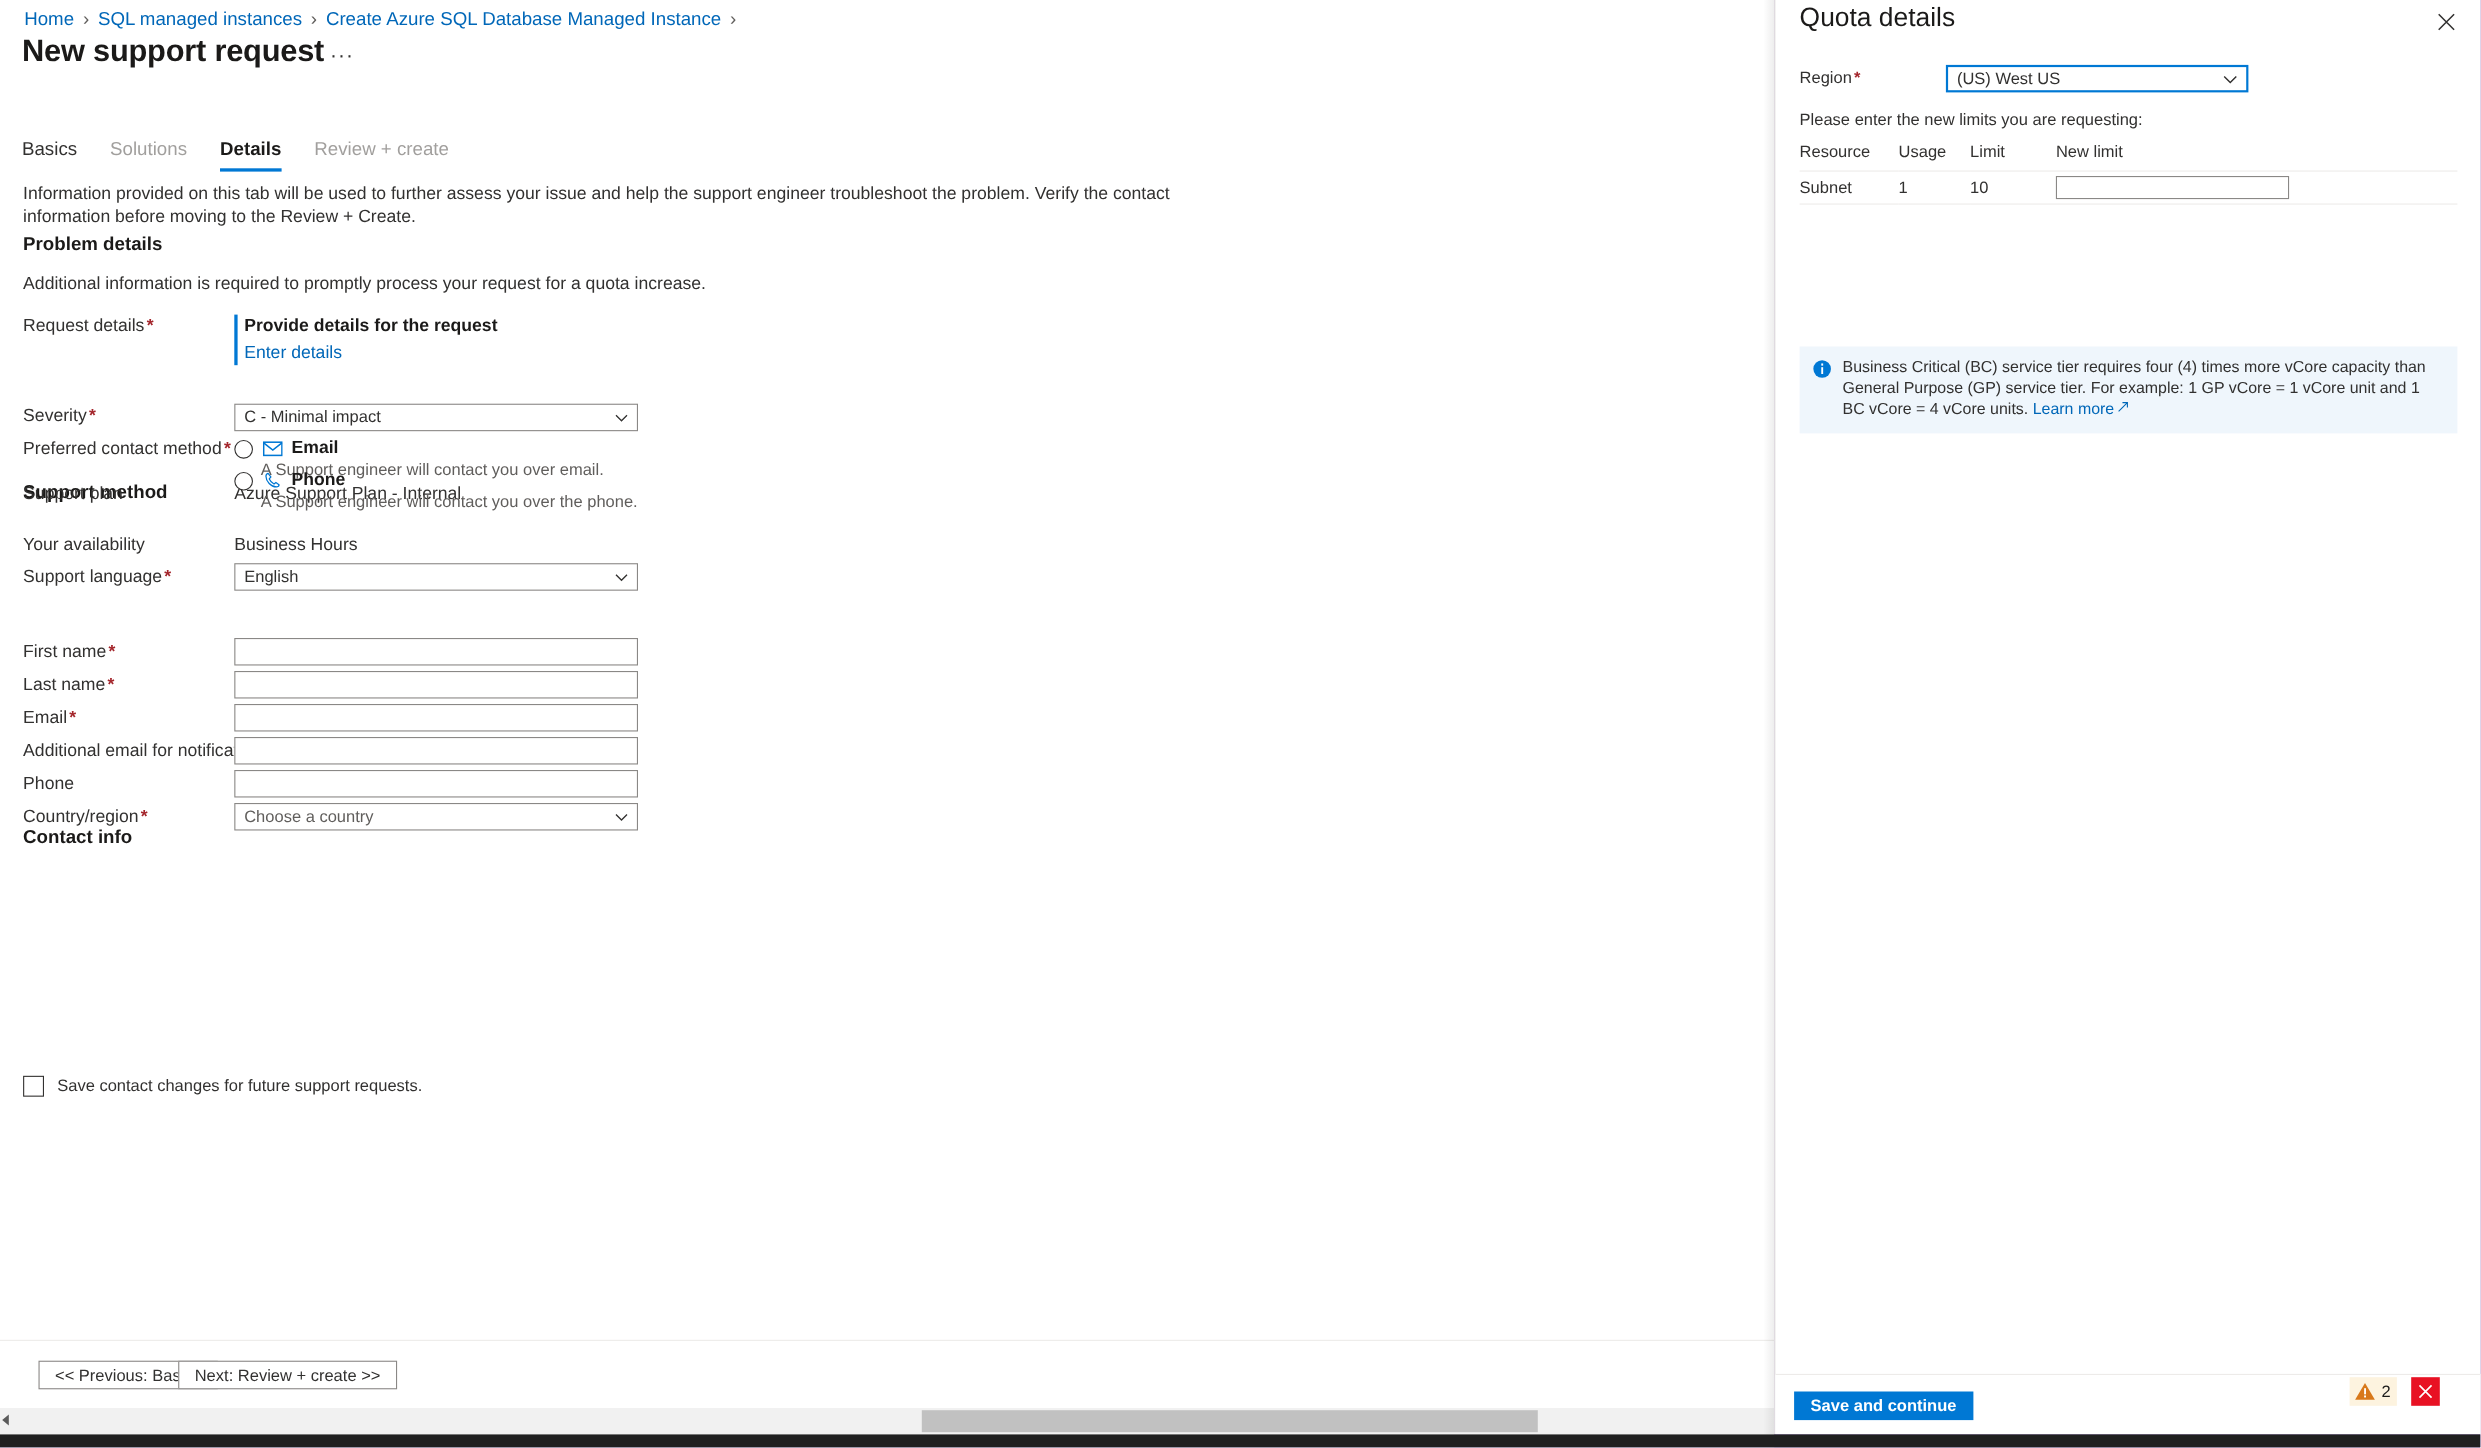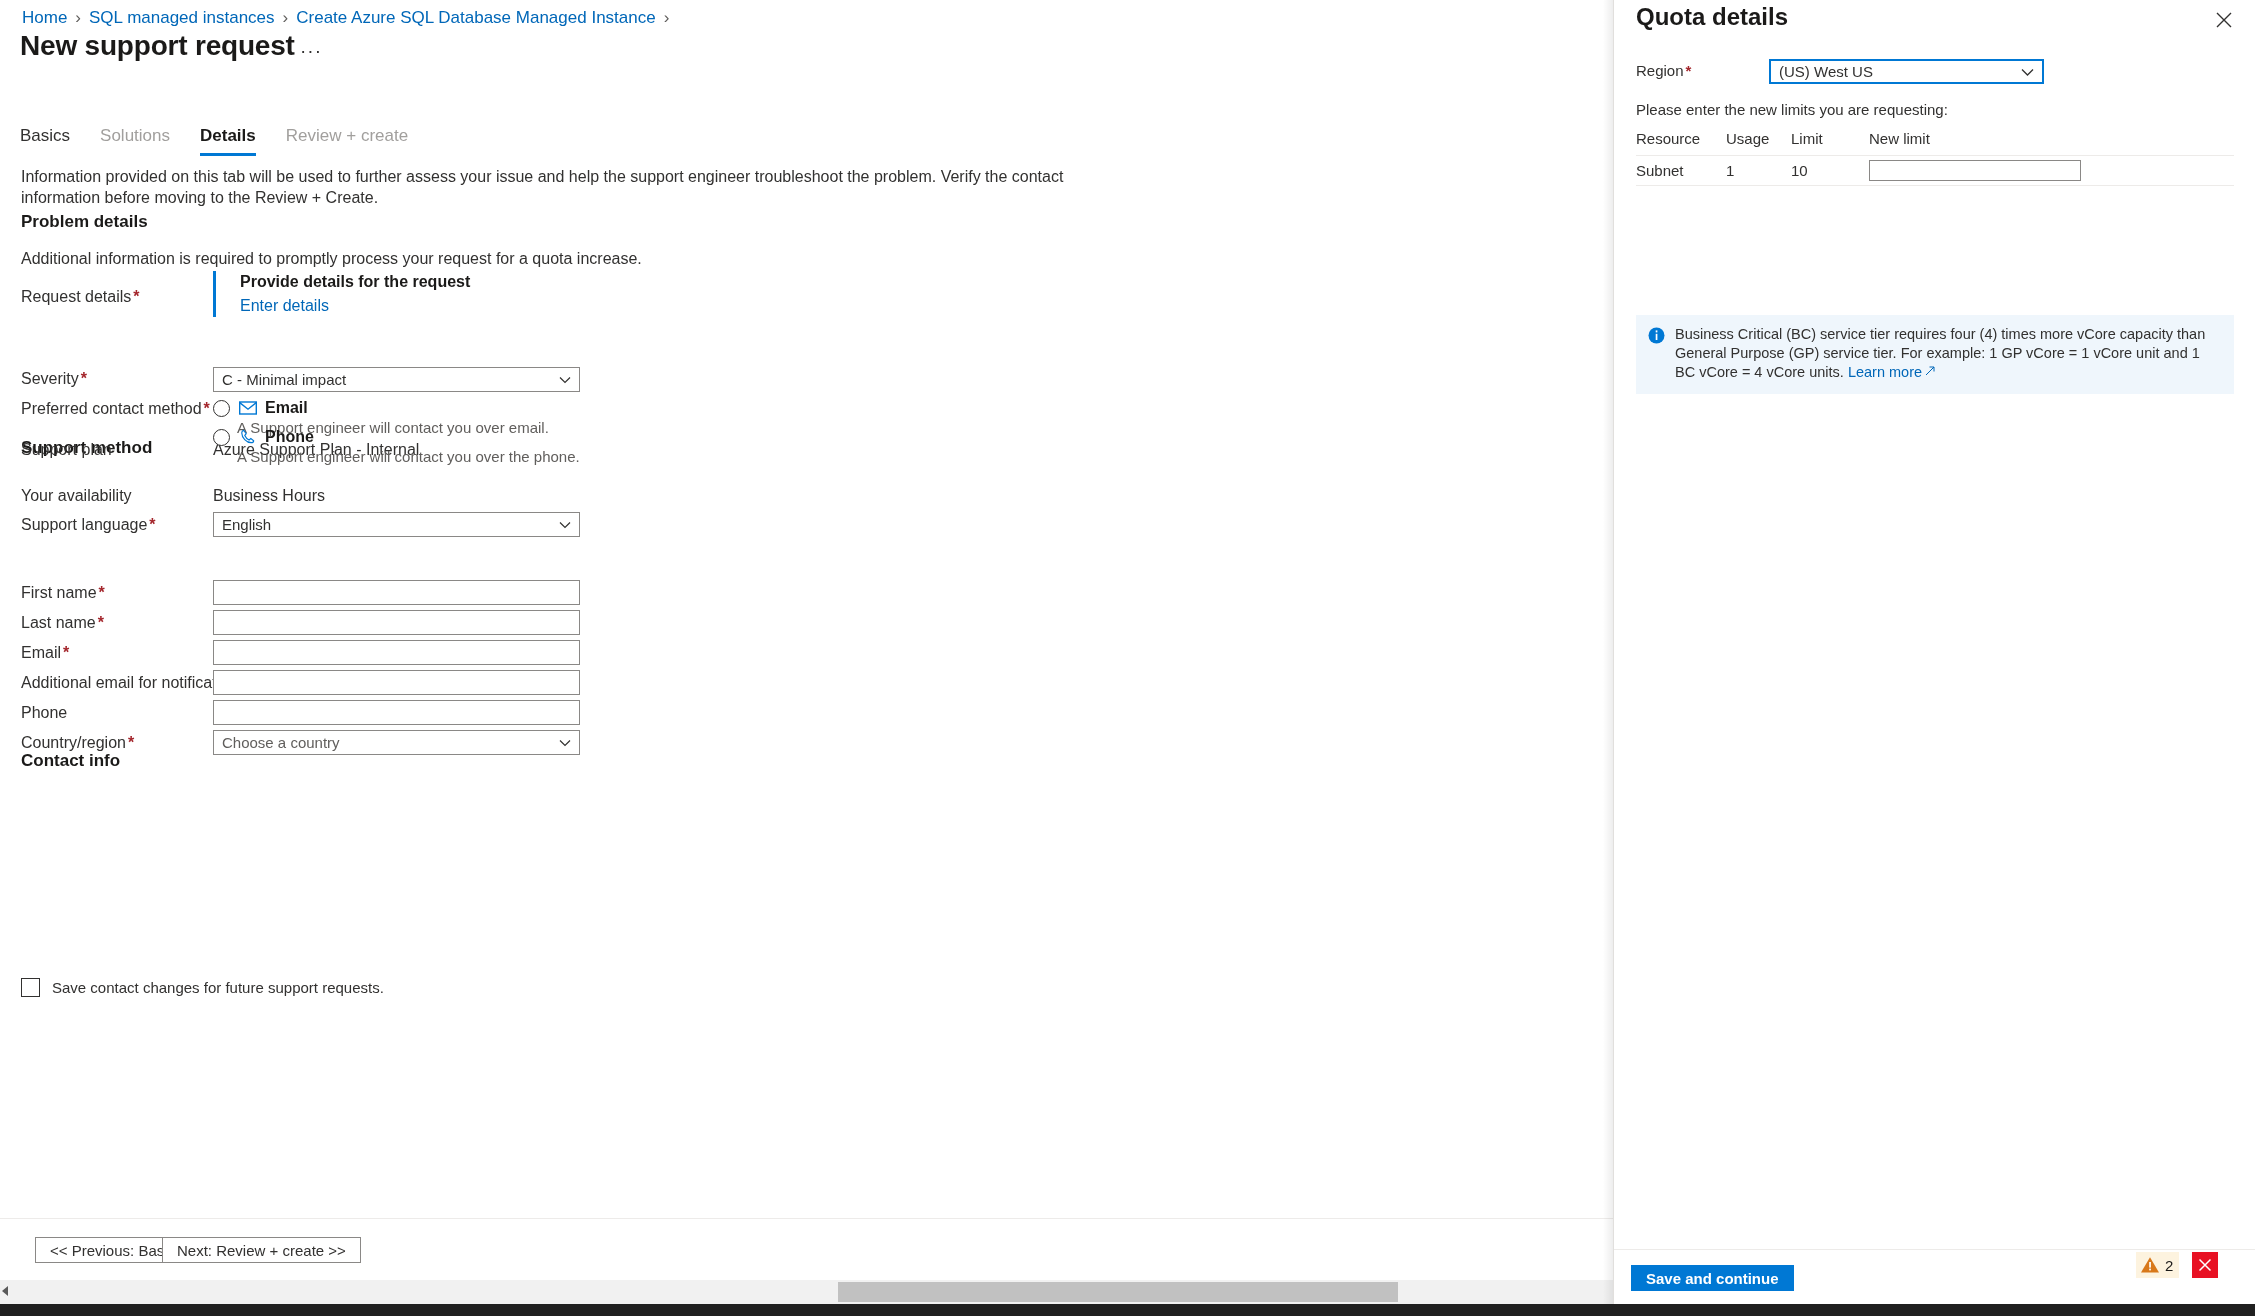--- a/index.html
+++ b/index.html
@@ -117,23 +117,23 @@
     position: absolute;
     left: 21px;
     font-size: 16px;
     color: #323130;
     white-space: nowrap;
   }
   .req { color: #a4262c; font-weight: bold; margin-left: 2px; }
 
   .req-details-block {
     position: absolute;
-    left: 213px; top: 271px;
+    left: 213px; top: 286px;
     border-left: 3px solid #0078d4;
-    padding-left: 24px;
+    padding-left: 6px;
   }
   .req-details-title {
     font-size: 16px; font-weight: bold; color: #1b1a19;
     line-height: 21px;
   }
   .req-details-link {
     font-size: 16px; color: #0067b8; cursor: pointer;
     line-height: 22px;
     display: block;
     margin-top: 3px;
@@ -303,21 +303,21 @@
     left: 1613px; top: 0;
     width: 642px;
     height: 1304px;
     background: #ffffff;
     border-left: 1px solid #e1dfdd;
   }
   .pane-title {
     position: absolute;
     left: 22px; top: 3px;
     font-size: 24px;
-    font-weight: bold;
+    font-weight: normal;
     color: #1b1a19;
   }
   .pane-close {
     position: absolute;
     right: 18px; top: 7px;
     width: 26px; height: 26px;
     cursor: pointer;
     color: #323130;
   }
   .pane-label {

